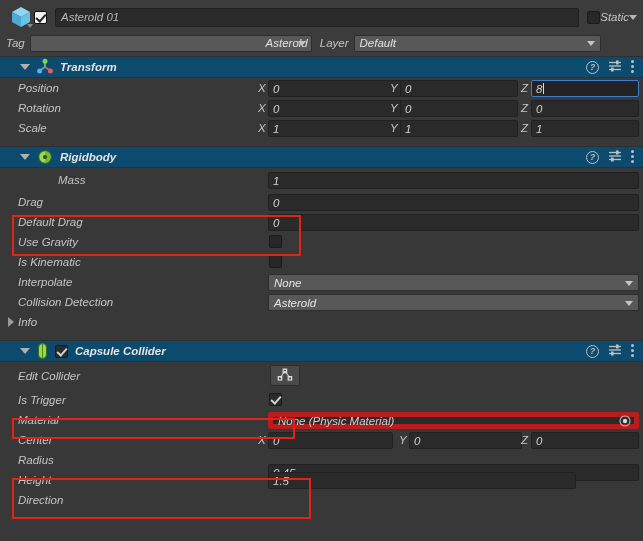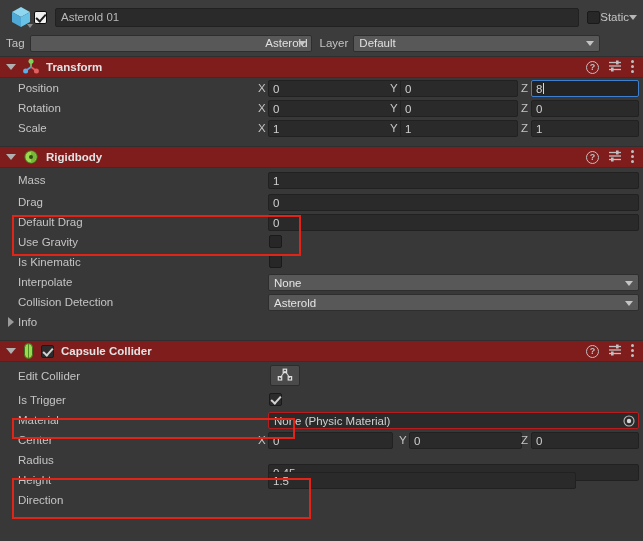--- a/index.html
+++ b/index.html
@@ -4,21 +4,21 @@
 <style>
   * { box-sizing: border-box; margin: 0; padding: 0; }
   html, body {
     width: 643px; height: 541px;
     background: #383838;
     font-family: "Liberation Sans", sans-serif;
     font-size: 11.5px;
     color: #c8c8c8;
     overflow: hidden;
   }
-  #root { position: relative; width: 643px; height: 541px; }
+  #root { position: relative; width: 643px; height: 541px; font-style: italic; }
 
   
   .row { position: relative; height: 20px; display: flex; align-items: center; }
   .lbl { padding-left: 18px; color: #c4c4c4; white-space: nowrap; }
 
   
   .obj-header {
     height: 34px; display: flex; align-items: center;
     background: #3c3c3c; padding: 0 6px 0 6px;
   }
@@ -64,23 +64,23 @@
     position: relative; cursor: pointer;
   }
   .popup .tri {
     position: absolute; right: 5px; top: 50%; margin-top: -2px;
     width: 0; height: 0; border-left: 4px solid transparent;
     border-right: 4px solid transparent; border-top: 5px solid #c4c4c4;
   }
 
   
   .comp-header {
-    height: 22px; background: #7f1d1d; border-top: 1px solid #2f2f2f;
+    height: 22px; background: #0c4a6e; border-top: 1px solid #2f2f2f;
     border-bottom: 1px solid #303030;
-    display: flex; align-items: center; padding-left: 6px;
+    display: flex; align-items: center; padding-left: 20px;
   }
   .foldout {
     width: 0; height: 0; border-left: 5px solid transparent;
     border-right: 5px solid transparent; border-top: 6px solid #b0b0b0;
     margin-right: 6px; flex: 0 0 auto; cursor: pointer;
   }
   .foldout.closed {
     border-left: 6px solid #9a9a9a; border-top: 5px solid transparent;
     border-bottom: 5px solid transparent; border-right: 0;
   }
@@ -118,21 +118,21 @@
     top: 50%; transform: translateY(-50%);
   }
   .popup-wide {
     position: absolute; height: 17px; background: #585858;
     border: 1px solid #2e2e2e; border-radius: 2px;
     display: flex; align-items: center; padding-left: 5px;
     color: #e4e4e4; font-size: 11.5px; cursor: pointer;
   }
   .objfield {
     position: absolute; height: 17px; background: #2a2a2a;
-    border: 1px solid #b91c1c; border-radius: 2px;
+    border: 5px solid #b91c1c; border-radius: 2px;
     display: flex; align-items: center; padding-left: 5px;
     color: #d0d0d0; font-size: 11.5px; cursor: pointer;
   }
   .target-ico {
     position: absolute; right: 3px; top: 50%; margin-top: -6px;
     width: 12px; height: 12px;
   }
   .edit-btn {
     position: absolute; width: 30px; height: 21px;
     background: #4a4a4a; border: 1px solid #2c2c2c;
@@ -289,21 +289,21 @@
         </svg>
       </span>
       <span class="ico-kebab">
           <i></i>
           <i></i>
           <i></i>
         </span>
     </span>
   </div>
 
-  <div class="row" style="height:24px;">
+  <div class="row" style="height:24px;padding-left:40px;">
     <span class="lbl">Mass</span>
     <span class="field" style="left:268px; width:371px; top:4px;">
         <span>1</span>
       </span>
   </div>
   <div class="row">
     <span class="lbl">Drag</span>
     <span class="field" style="left:268px; width:371px; top:2px;">
         <span>0</span>
       </span>

